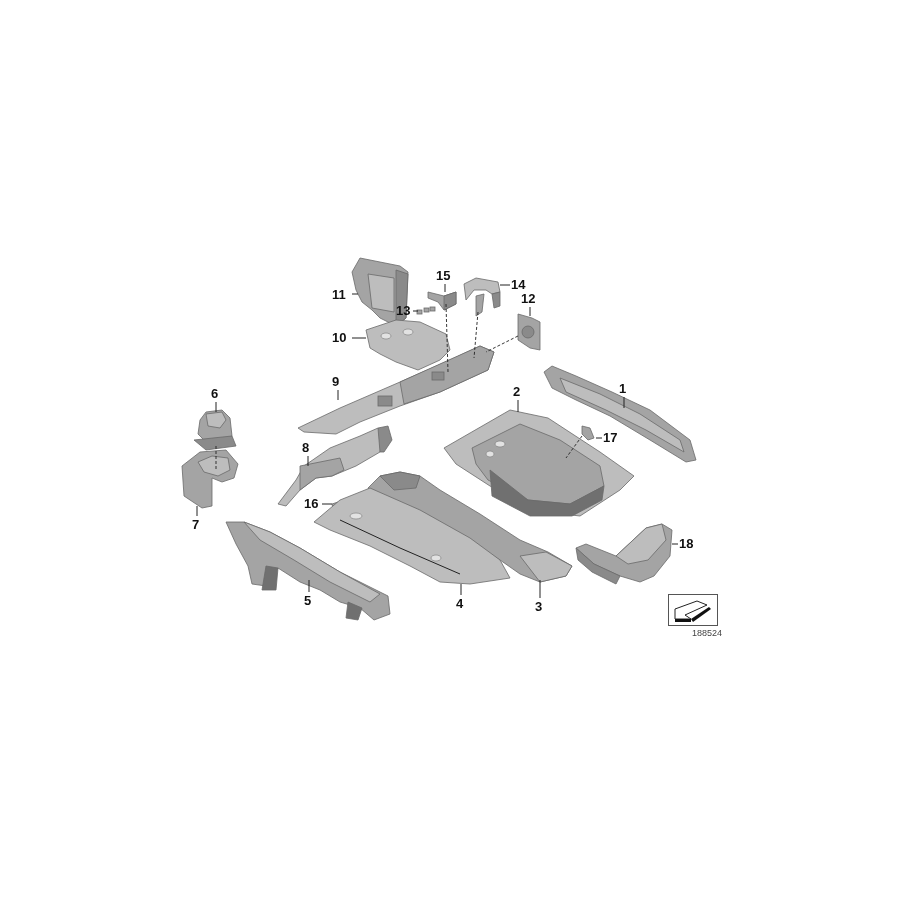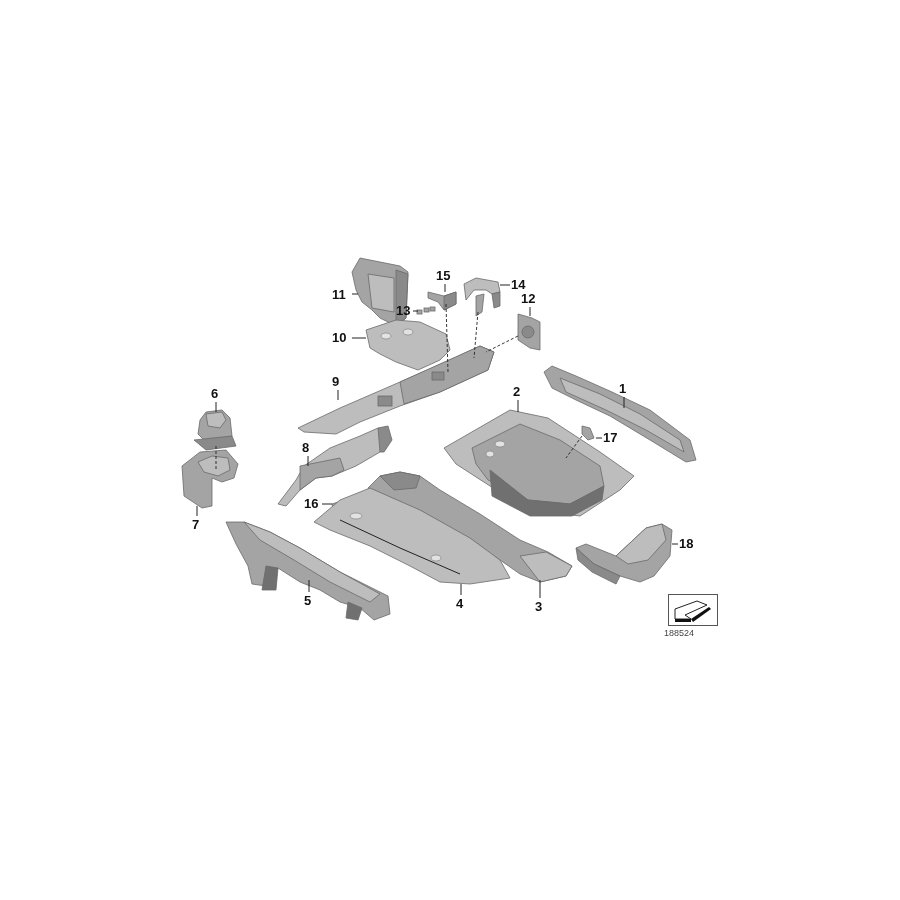--- a/index.html
+++ b/index.html
@@ -8,21 +8,21 @@
   .lbl { font-family:"Liberation Sans", sans-serif; font-weight:bold; font-size:13px; fill:#111; }
   .lead { stroke:#222; stroke-width:1; fill:none; }
   .dash { stroke:#222; stroke-width:0.9; stroke-dasharray:3 2; fill:none; }
   .part { stroke:#6a6a6a; stroke-width:0.8; }
   .p-light { fill:#bdbdbd; }
   .p-mid { fill:#a4a4a4; }
   .p-dark { fill:#8a8a8a; }
   .p-deep { fill:#707070; }
   .hole { fill:#e2e2e2; stroke:#7a7a7a; stroke-width:0.6; }
   #ref-box { position:absolute; left:668px; top:594px; width:48px; height:30px; border:1px solid #555; background:#fff; }
-  #ref-num { position:absolute; left:664px; top:628px; width:58px; text-align:left; font-size:9px; color:#444; font-family:"Liberation Sans", sans-serif; }
+  #ref-num { position:absolute; left:664px; top:628px; width:58px; text-align:right; font-size:9px; color:#444; font-family:"Liberation Sans", sans-serif; }
 </style>
 </head>
 <body>
 
 <svg id="diagram" viewBox="0 0 900 900" xmlns="http://www.w3.org/2000/svg">
 
   <g>
     <path class="part p-mid" d="M352,272 L360,258 L400,266 L408,272 L406,318 L396,326 L380,318 L372,310 L362,302 L356,290 Z"></path>
     <path class="part p-light" d="M368,274 L394,278 L394,312 L372,308 Z"></path>
     <path class="part p-dark" d="M396,270 L408,274 L406,318 L396,326 Z"></path>

